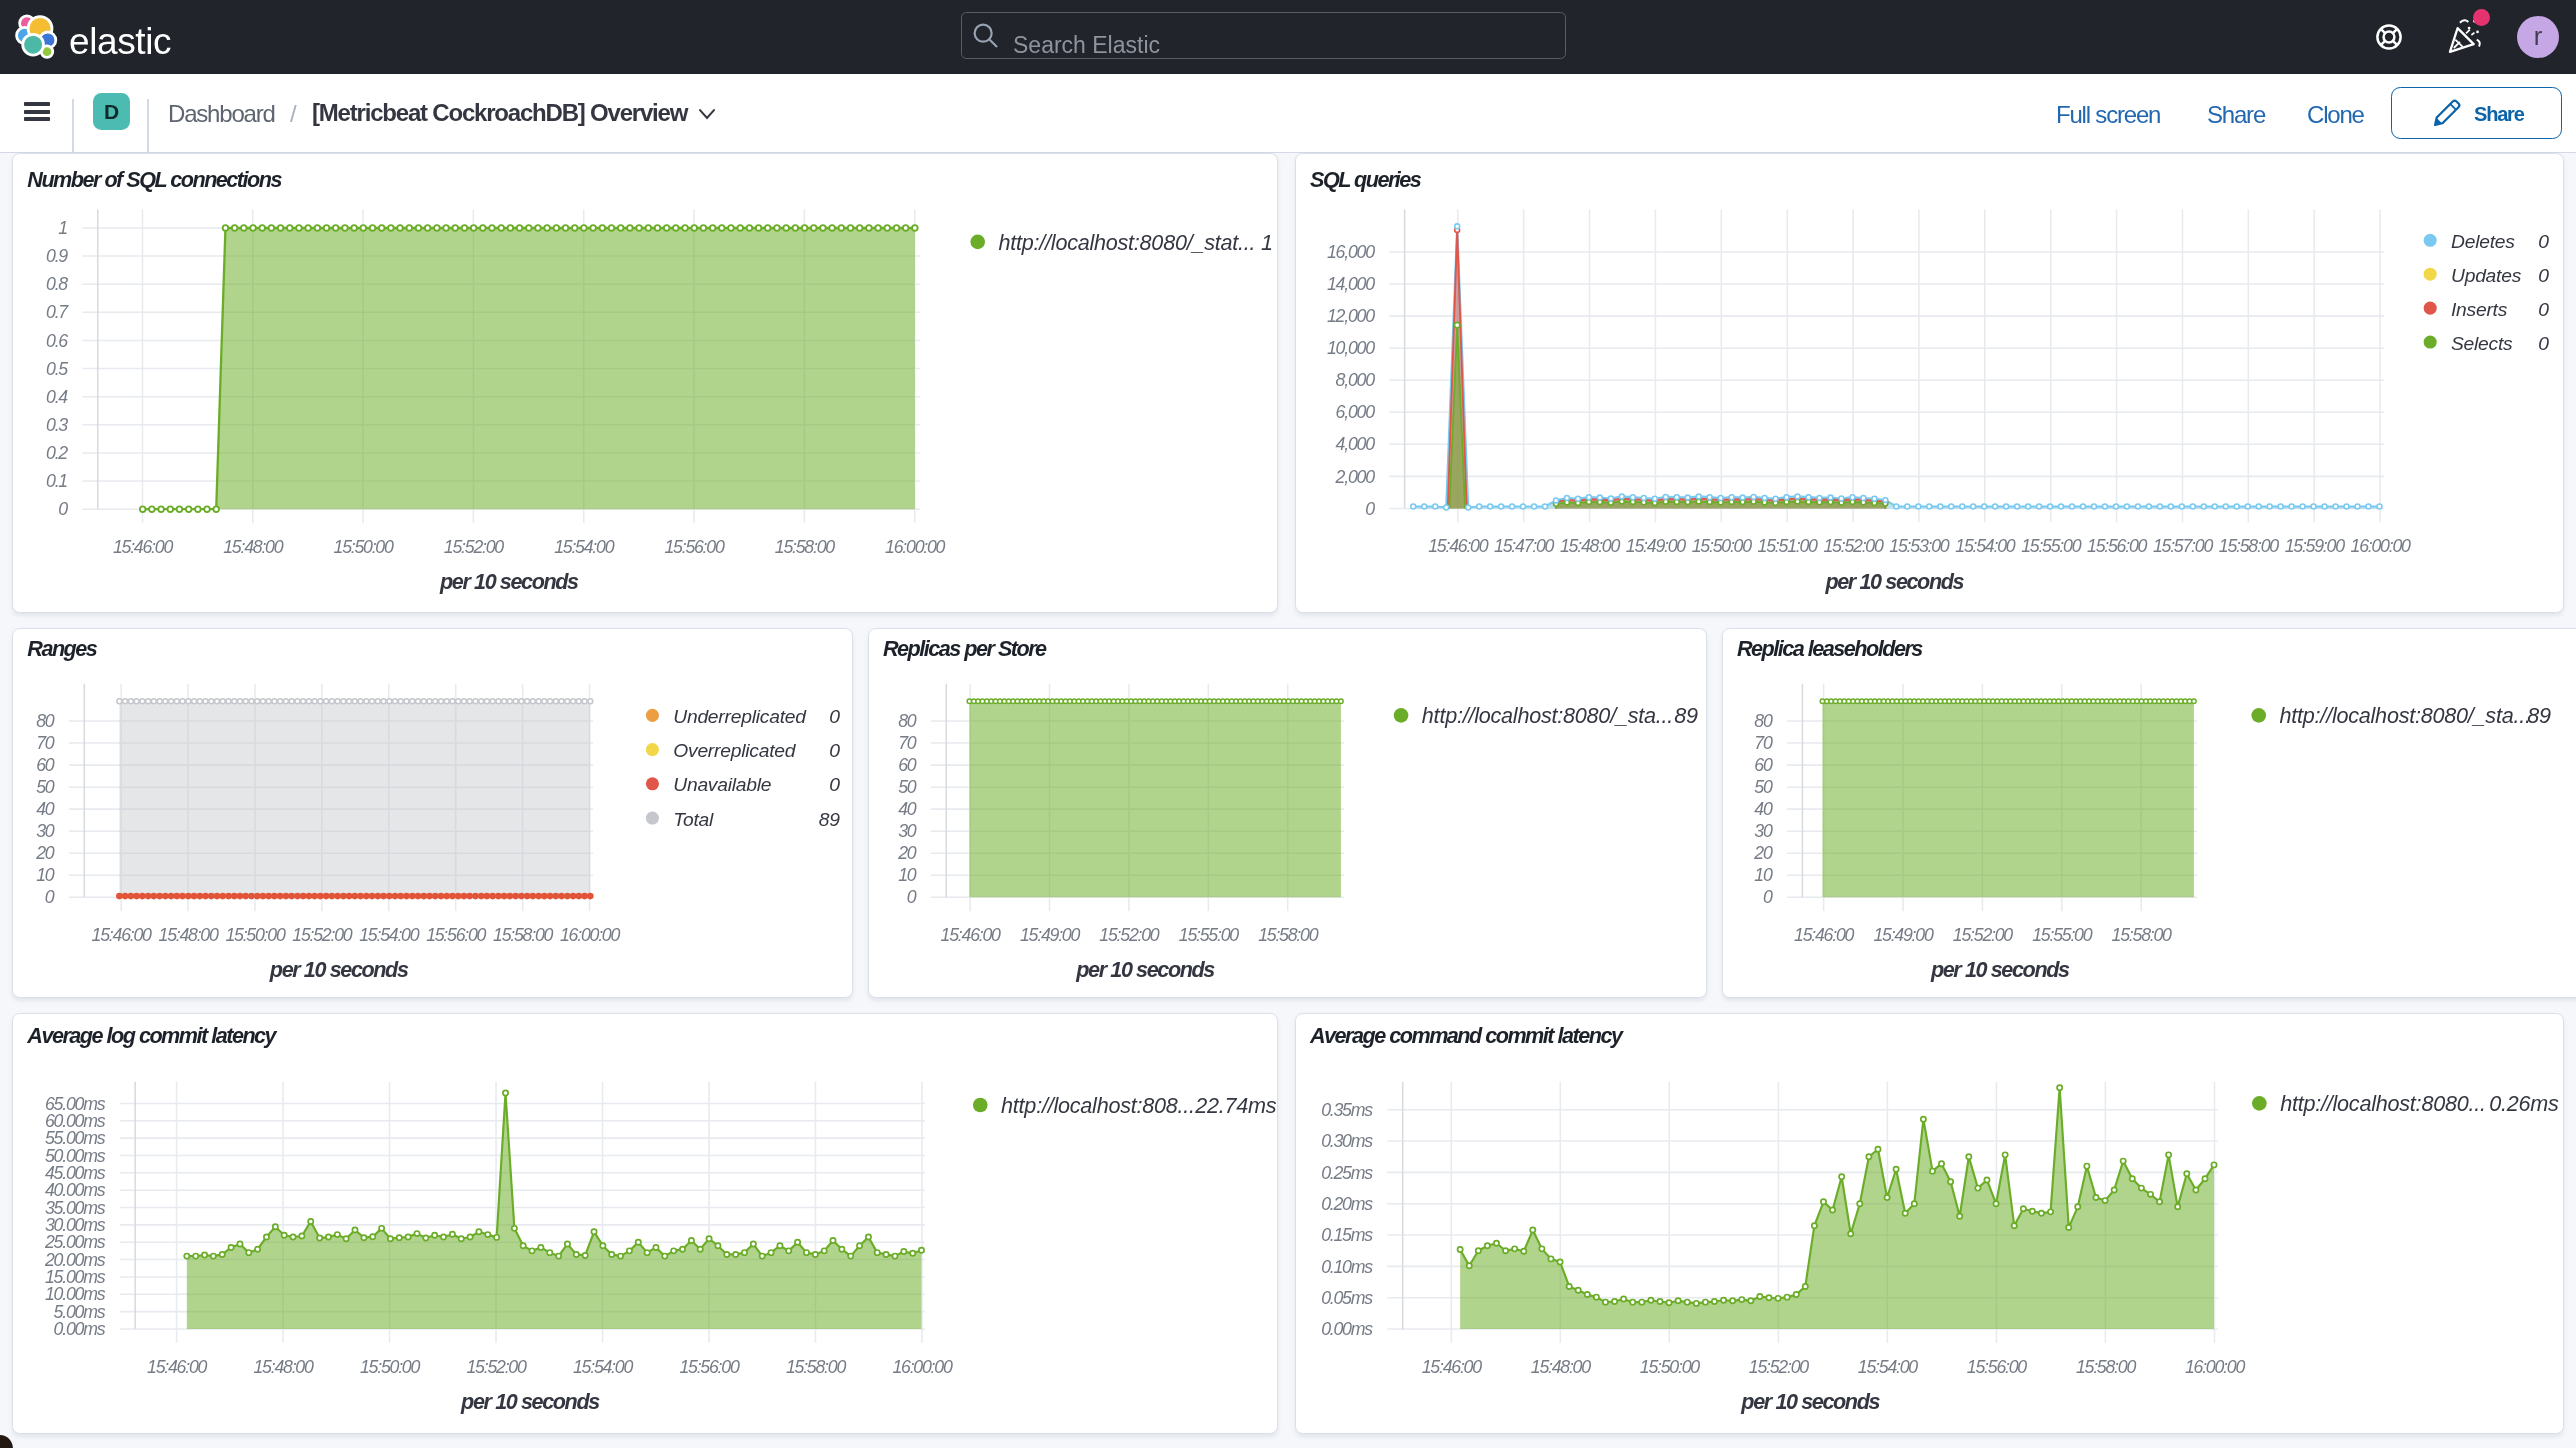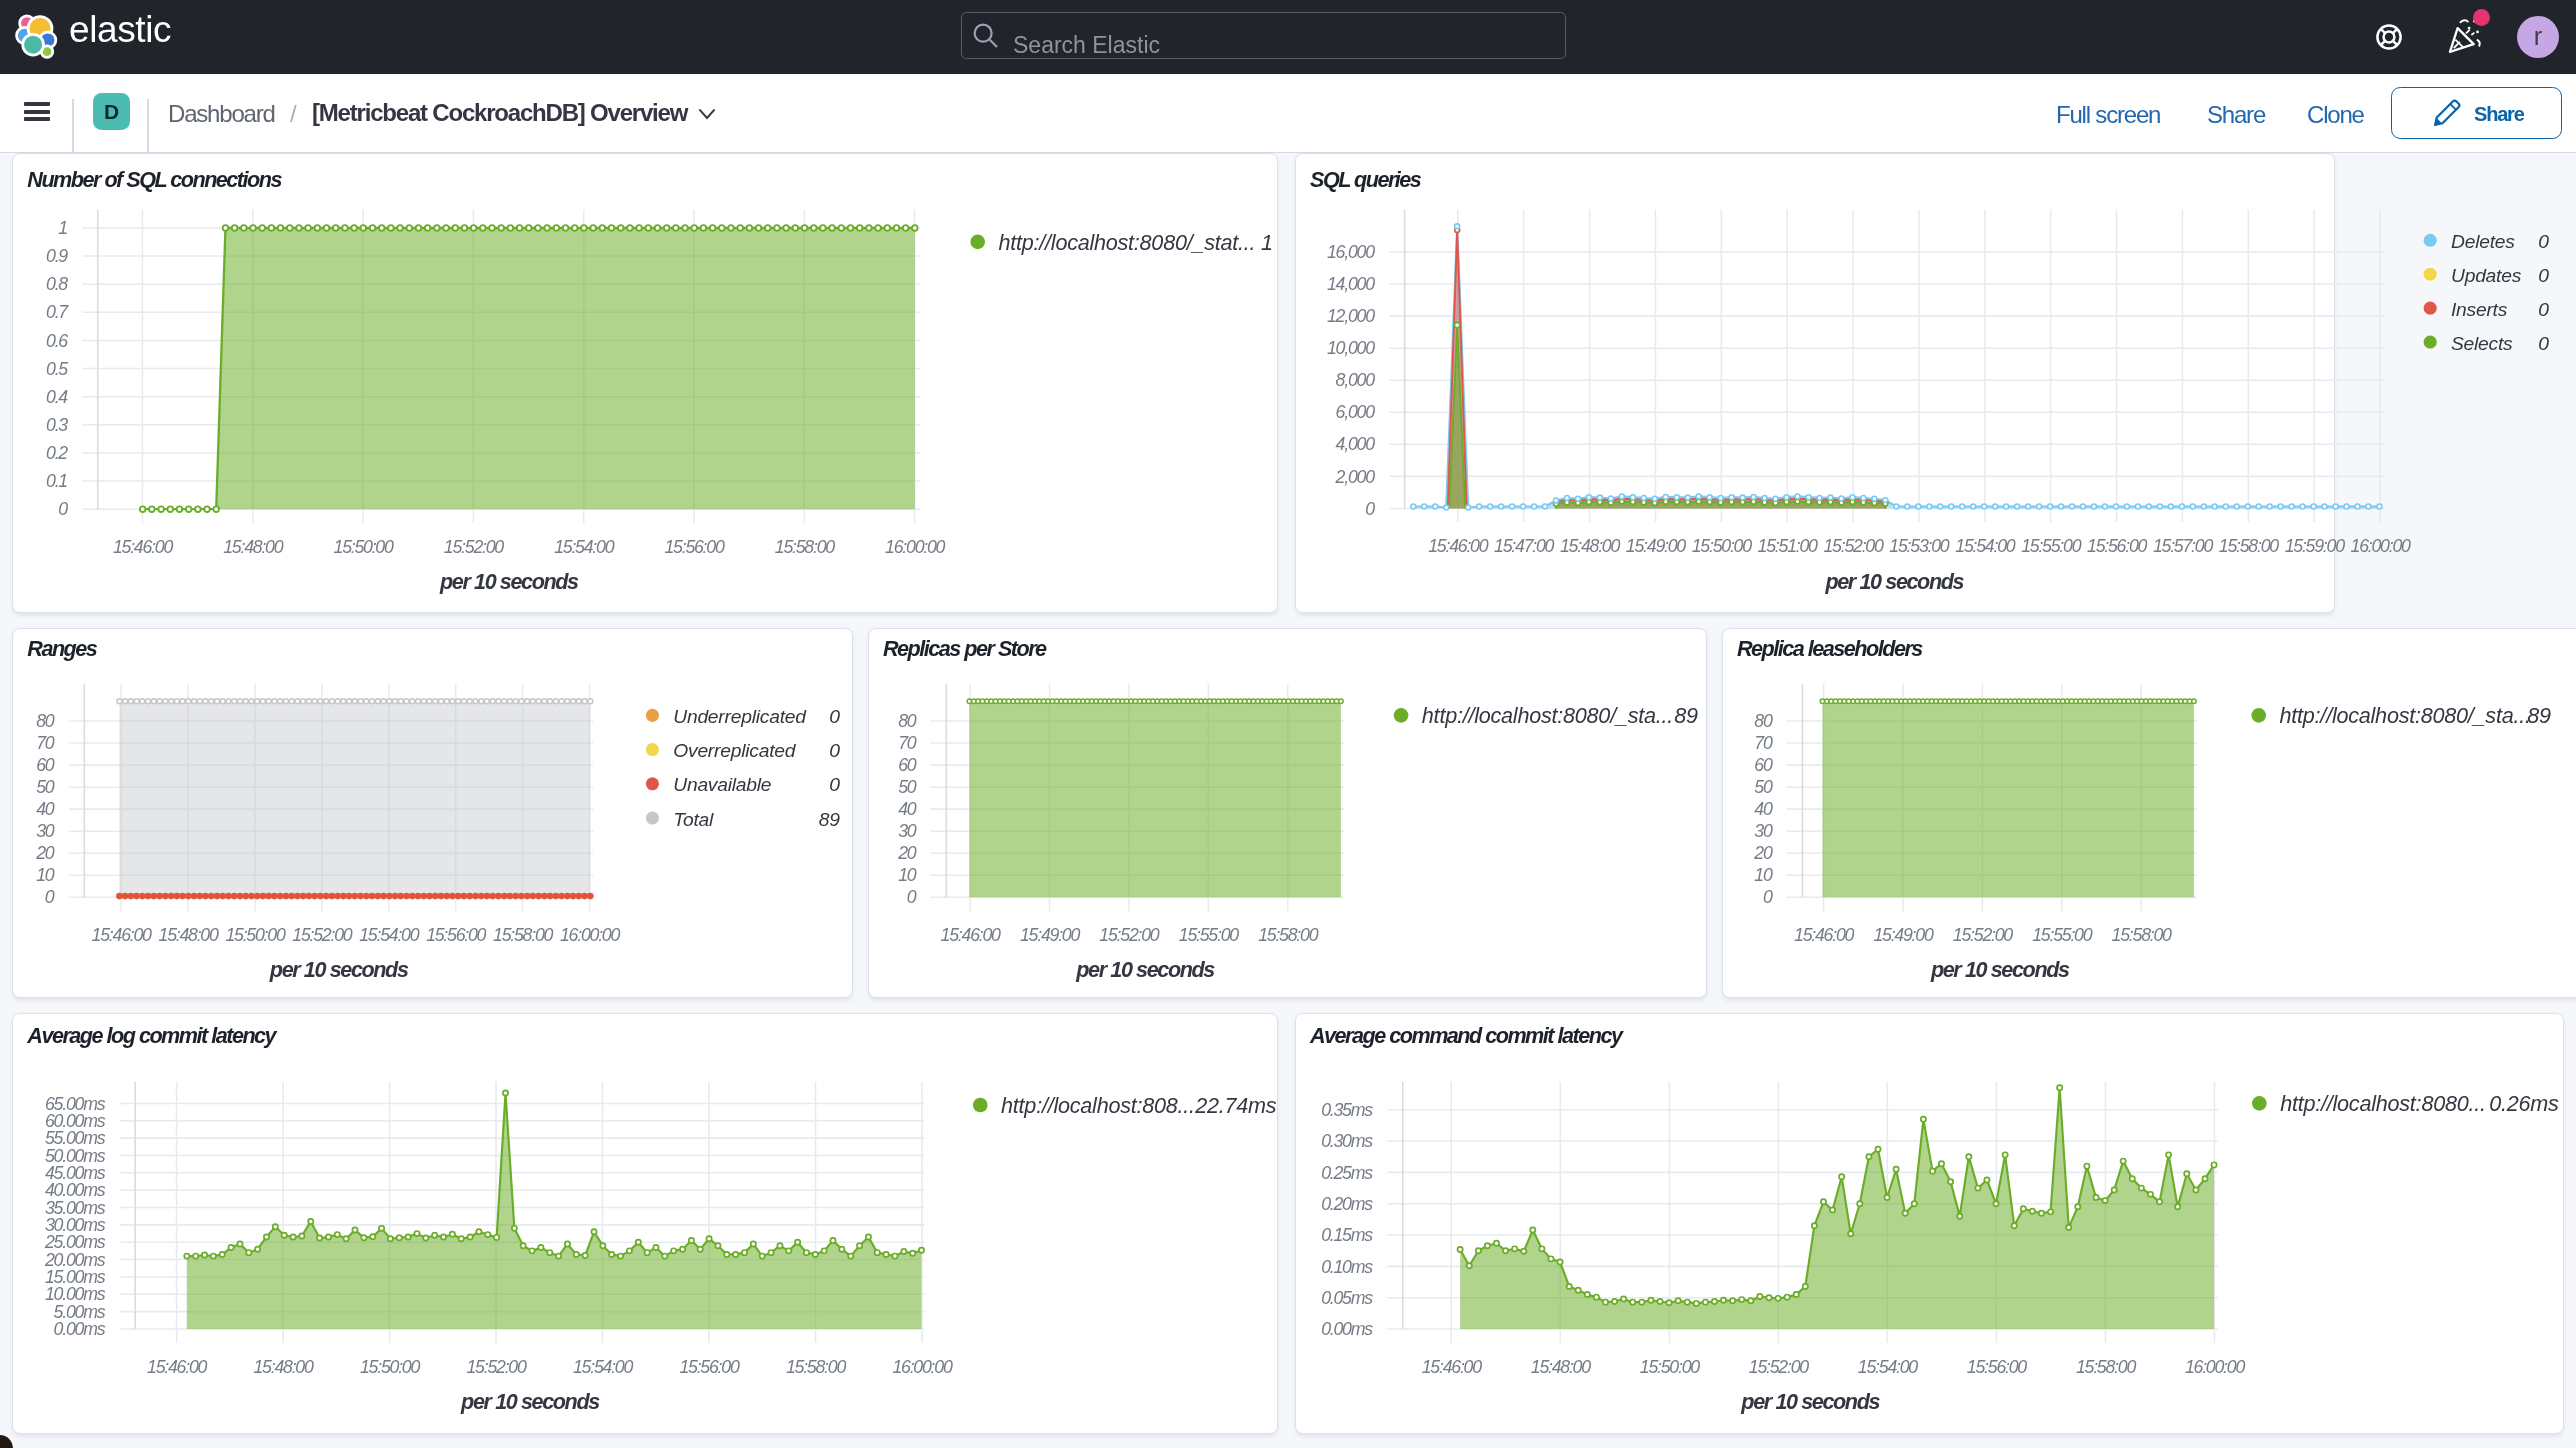--- a/index.html
+++ b/index.html
@@ -1,18 +1,18 @@
 <!DOCTYPE html>
 <html style="font-size:12.3px"><head>
 <meta charset="utf-8">
 <style>
 * { margin:0; padding:0; box-sizing:border-box; }
 html,body { width:2576px; height:1448px; background:#F5F7FA; font-family:"Liberation Sans", sans-serif; overflow:hidden; position:relative; }
 .header { position:absolute; left:0; top:0; width:2576px; height:74px; background:#21242B; }
-.brand { position:absolute; left:69px; top:9px; color:#fff; font-size:37px; letter-spacing:-0.4px; }
+.brand { position:absolute; left:69px; top:21px; color:#fff; font-size:37px; letter-spacing:-0.4px; }
 .searchbox { position:absolute; left:961px; top:11.6px; width:605px; height:47px; border:1.5px solid #575E69; border-radius:5.4px; }
 .searchtxt { position:absolute; left:1013px; top:32px; font-size:23px; color:#8E949E; }
 .pinkdot { position:absolute; left:2473px; top:9.3px; width:17px; height:17px; border-radius:50%; background:#E5336F; }
 .avatar { position:absolute; left:2517px; top:16px; width:42px; height:42px; border-radius:50%; background:#C6A7E6; color:#413d4c; font-size:25.5px; text-align:center; line-height:41px; }
 .navbar { position:absolute; left:0; top:74px; width:2576px; height:79px; background:#fff; border-bottom:1.5px solid #D3DAE6; }
 .bbar { position:absolute; left:24px; width:26px; height:3.9px; background:#343741; border-radius:0.8px; }
 .vsep { position:absolute; top:99px; width:1.5px; height:54px; background:#D3DAE6; }
 .dbadge { position:absolute; left:93px; top:93px; width:37px; height:37px; background:#4CBCB2; border-radius:8.5px; color:#0E2A2B; font-size:21px; font-weight:bold; text-align:center; line-height:37px; }
 .crumb { position:absolute; top:100px; font-size:24px; color:#5E6470; letter-spacing:-1.2px; }
 .crumbtitle { position:absolute; top:99px; font-size:24px; font-weight:bold; color:#343741; letter-spacing:-1.2px;margin-left:8px; }
@@ -213,21 +213,21 @@
 <circle cx="1121.7" cy="96" r="3.6" fill="#fff" stroke="#6BAD28" stroke-width="2.4"></circle>
 <circle cx="1133.6" cy="96" r="3.6" fill="#fff" stroke="#6BAD28" stroke-width="2.4"></circle>
 <circle cx="1145.6" cy="96" r="3.6" fill="#fff" stroke="#6BAD28" stroke-width="2.4"></circle>
 <circle cx="1157.5" cy="96" r="3.6" fill="#fff" stroke="#6BAD28" stroke-width="2.4"></circle>
 <circle cx="1169.4" cy="96" r="3.6" fill="#fff" stroke="#6BAD28" stroke-width="2.4"></circle>
 <circle cx="1251" cy="114" r="9.5" fill="#6BAD28"></circle>
 <text x="1278" y="124" font-size="28" fill="#343741" text-anchor="start" font-weight="normal" letter-spacing="-0.3">http://localhost:8080/_stat...</text>
 <text x="1634" y="124" font-size="28" fill="#343741" text-anchor="end" font-weight="normal" letter-spacing="-0.3">1</text>
     </svg>
   </div>
-<div class="panel" style="left:1295px;top:153px;width:1040px;height:460px">
+<div class="panel" style="left:1295px;top:153px;width:1269px;height:460px">
     <div class="ptitle" style="top:13px">SQL queries</div>
     <svg width="1269" height="460" viewBox="0 0 1645 597" style="position:absolute;left:0;top:0">
       <line x1="120" y1="460" x2="1411" y2="460" stroke="#E7EAEE" stroke-width="2"></line>
 <line x1="120" y1="418.4" x2="1411" y2="418.4" stroke="#E7EAEE" stroke-width="2"></line>
 <line x1="120" y1="376.8" x2="1411" y2="376.8" stroke="#E7EAEE" stroke-width="2"></line>
 <line x1="120" y1="335.2" x2="1411" y2="335.2" stroke="#E7EAEE" stroke-width="2"></line>
 <line x1="120" y1="293.6" x2="1411" y2="293.6" stroke="#E7EAEE" stroke-width="2"></line>
 <line x1="120" y1="252" x2="1411" y2="252" stroke="#E7EAEE" stroke-width="2"></line>
 <line x1="120" y1="210.4" x2="1411" y2="210.4" stroke="#E7EAEE" stroke-width="2"></line>
 <line x1="120" y1="168.8" x2="1411" y2="168.8" stroke="#E7EAEE" stroke-width="2"></line>

